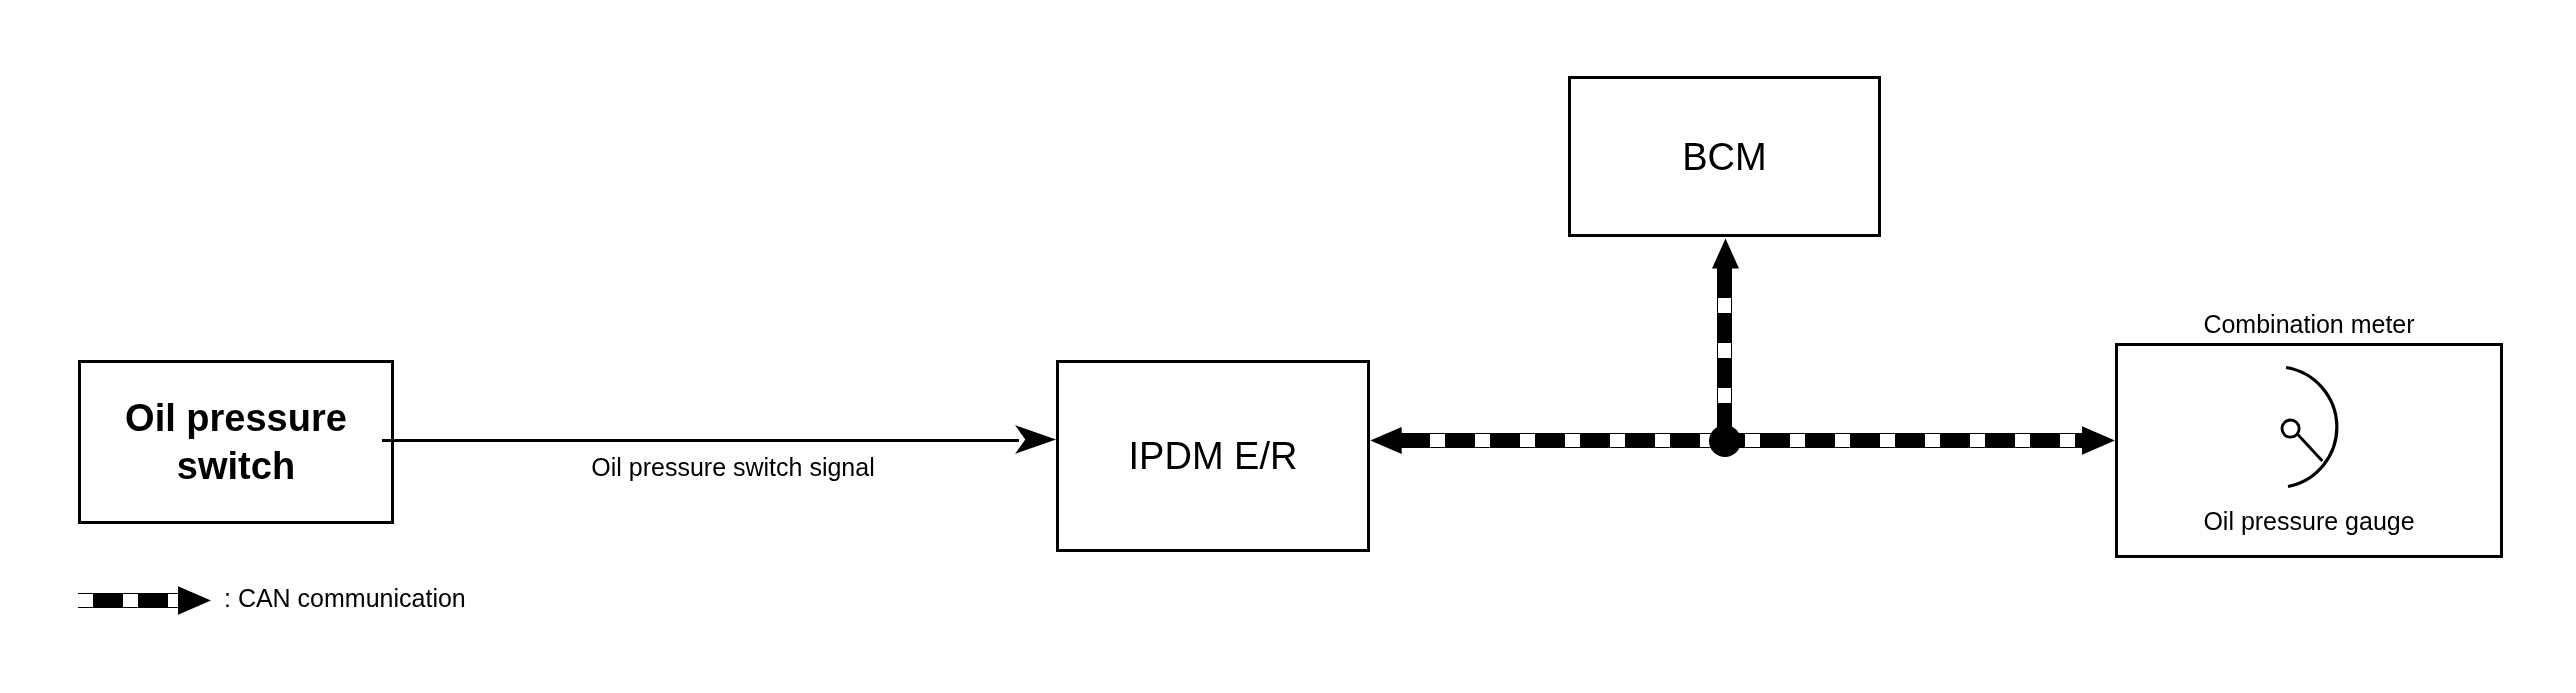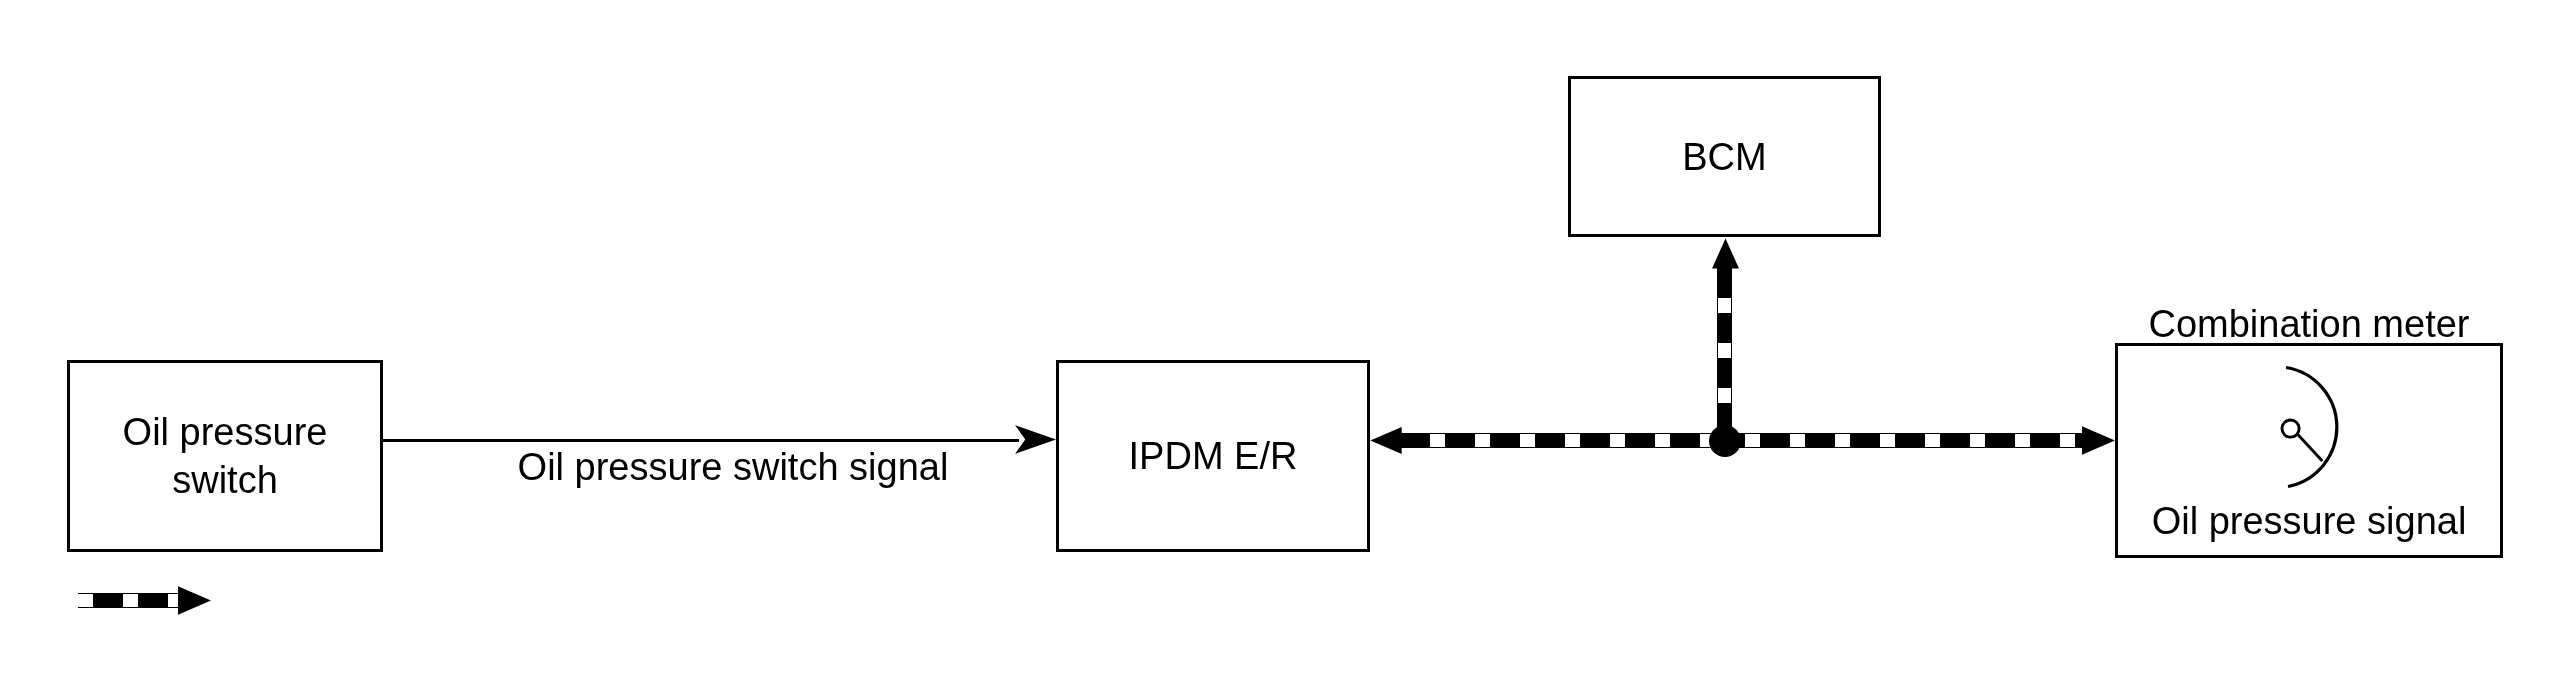--- a/index.html
+++ b/index.html
@@ -22,21 +22,21 @@
     justify-content:center;
     text-align:center;
   }
   .node-label{
     font-size:38px;
     line-height:48px;
     white-space:pre-line;
   }
   .lbl{
     position:absolute;
-    font-size:38px;
+    font-size:25px;
     line-height:38px;
     white-space:nowrap;
   }
   .lbl.center{text-align:center;}
   
   .wire{
     position:absolute;
     background:#000;
   }
   
@@ -71,21 +71,21 @@
     background:#000;
     border-radius:50%;
   }
   svg{display:block;}
 </style>
 </head>
 <body>
 
 <div id="canvas">
 
-  <div class="node" style="left:67px;top:360px;width:316px;height:192px;">
+  <div class="node" style="left:78px;top:360px;width:316px;height:164px;font-weight:bold;">
     <div class="node-label">Oil pressure
 switch</div>
   </div>
 
   <div class="wire" style="left:382px;top:439px;width:637px;height:2.5px;"></div>
   <svg class="arrow" style="left:1015px;top:425px;" width="41" height="29" viewBox="0 0 64 45">
     <polygon points="64,22.5 0,0 16,22.5 0,45" fill="#000"></polygon>
   </svg>
   <div class="lbl center" style="left:474px;top:448px;width:446px;margin-left:36px;">Oil pressure switch signal</div>
 
@@ -98,36 +98,37 @@
   </div>
 
   <div class="lbl center" style="left:2115px;top:305px;width:388px;">Combination meter</div>
   <div class="node" style="left:2115px;top:343px;width:388px;height:215px;"></div>
 
   <svg class="arrow" style="left:2218px;top:357px;" width="140" height="147" viewBox="0 0 220 230">
     <path d="M 107 16 A 95 95 0 0 1 110 203" fill="none" stroke="#000" stroke-width="5"></path>
     <circle cx="114" cy="112" r="13.5" fill="#fff" stroke="#000" stroke-width="4.5"></circle>
     <line x1="125" y1="121" x2="164" y2="163" stroke="#000" stroke-width="4.5"></line>
   </svg>
-  <div class="lbl center" style="left:2115px;top:502px;width:388px;">Oil pressure signal</div>
+  <div class="lbl center" style="left:2115px;top:502px;width:388px;">Oil pressure gauge</div>
 
   <div class="can-h" style="left:1400px;top:433px;width:685px;"></div>
   <svg class="arrow" style="left:1370px;top:427px;" width="32" height="27" viewBox="0 0 50 43">
     <polygon points="0,21.5 50,0 50,43" fill="#000"></polygon>
   </svg>
   <svg class="arrow" style="left:2082px;top:426px;" width="33" height="29" viewBox="0 0 52 45">
     <polygon points="52,22.5 0,0 0,45" fill="#000"></polygon>
   </svg>
 
   <div class="can-v" style="left:1717px;top:268px;height:178px;"></div>
   <svg class="arrow" style="left:1712px;top:238px;" width="27" height="31" viewBox="0 0 43 48">
     <polygon points="21.5,0 0,48 43,48" fill="#000"></polygon>
   </svg>
 
   <div class="dot" style="left:1709px;top:425px;"></div>
 
   <div class="legend-band" style="left:78px;top:593px;width:101px;"></div>
   <svg class="arrow" style="left:178px;top:586px;" width="33" height="29" viewBox="0 0 52 45">
     <polygon points="52,22.5 0,0 0,45" fill="#000"></polygon>
   </svg>
+  <div class="lbl" style="left:224px;top:579px;">: CAN communication</div>
 
 </div>
 
 
 </body></html>

